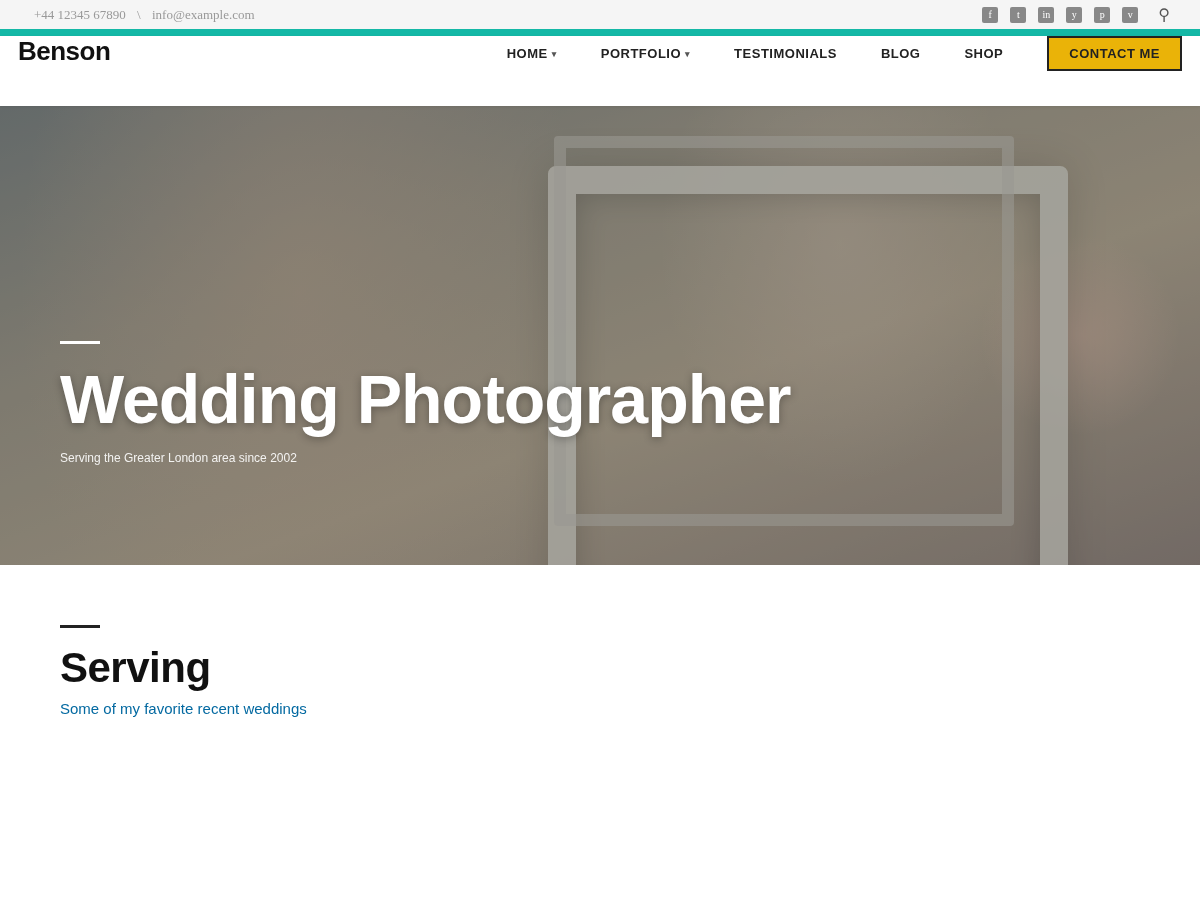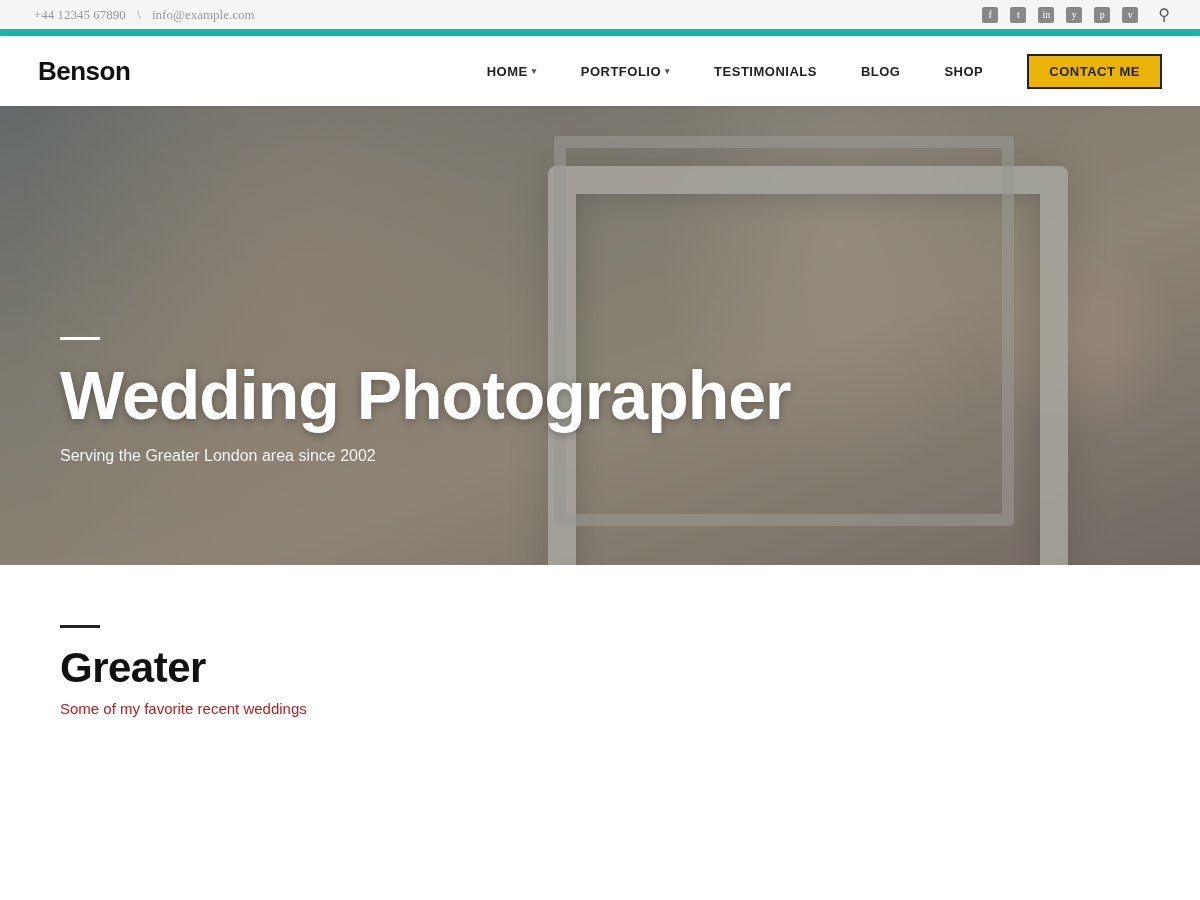--- a/index.html
+++ b/index.html
@@ -45,23 +45,23 @@
       font-size: 16px;
       cursor: pointer;
       margin-left: 8px;
     }
 
     
     .header {
       background: #fff;
       height: 70px;
       display: flex;
-      align-items: center;
+      align-items: flex-start;
       justify-content: space-between;
-      padding: 0 38px;
+      padding: 0 18px;
       box-shadow: 0 1px 3px rgba(0,0,0,0.08);
       position: relative;
       z-index: 10;
     }
     .logo {
       font-size: 26px;
       font-weight: 900;
       color: #111;
       font-family: Arial, sans-serif;
       letter-spacing: -0.5px;
@@ -170,21 +170,21 @@
       font-size: 68px;
       font-weight: 900;
       color: #fff;
       font-family: Arial, sans-serif;
       line-height: 1.05;
       letter-spacing: -1px;
       margin-bottom: 16px;
       text-shadow: 0 2px 8px rgba(0,0,0,0.3);
     }
     .hero-subtitle {
-      font-size: 16px;
+      font-size: 12px;
       color: rgba(255,255,255,0.9);
       font-family: Arial, sans-serif;
       font-weight: 400;
     }
 
     
     .section-below {
       background: #fff;
       padding: 60px 60px 40px;
     }
@@ -197,21 +197,21 @@
     .section-title {
       font-size: 42px;
       font-weight: 900;
       color: #111;
       font-family: Arial, sans-serif;
       letter-spacing: -0.5px;
       margin-bottom: 8px;
     }
     .section-subtitle {
       font-size: 15px;
-      color: #b91c1c;
+      color: #0369a1;
       font-family: Arial, sans-serif;
     }
   </style>
 </head>
 <body>
 
 <div class="top-bar">
   <div class="top-bar-contact">
     <span>+44 12345 67890</span>
     <span>\</span>
@@ -259,15 +259,15 @@
   <div class="hero-overlay"></div>
   <div class="hero-content">
     <div class="hero-line"></div>
     <h1 class="hero-title">Wedding Photographer</h1>
     <p class="hero-subtitle">Serving the Greater London area since 2002</p>
   </div>
 </section>
 
 <section class="section-below">
   <div class="section-line"></div>
-  <h2 class="section-title">Greater</h2>
+  <h2 class="section-title">Serving</h2>
   <p class="section-subtitle">Some of my favorite recent weddings</p>
 </section>
 
 </body></html>

